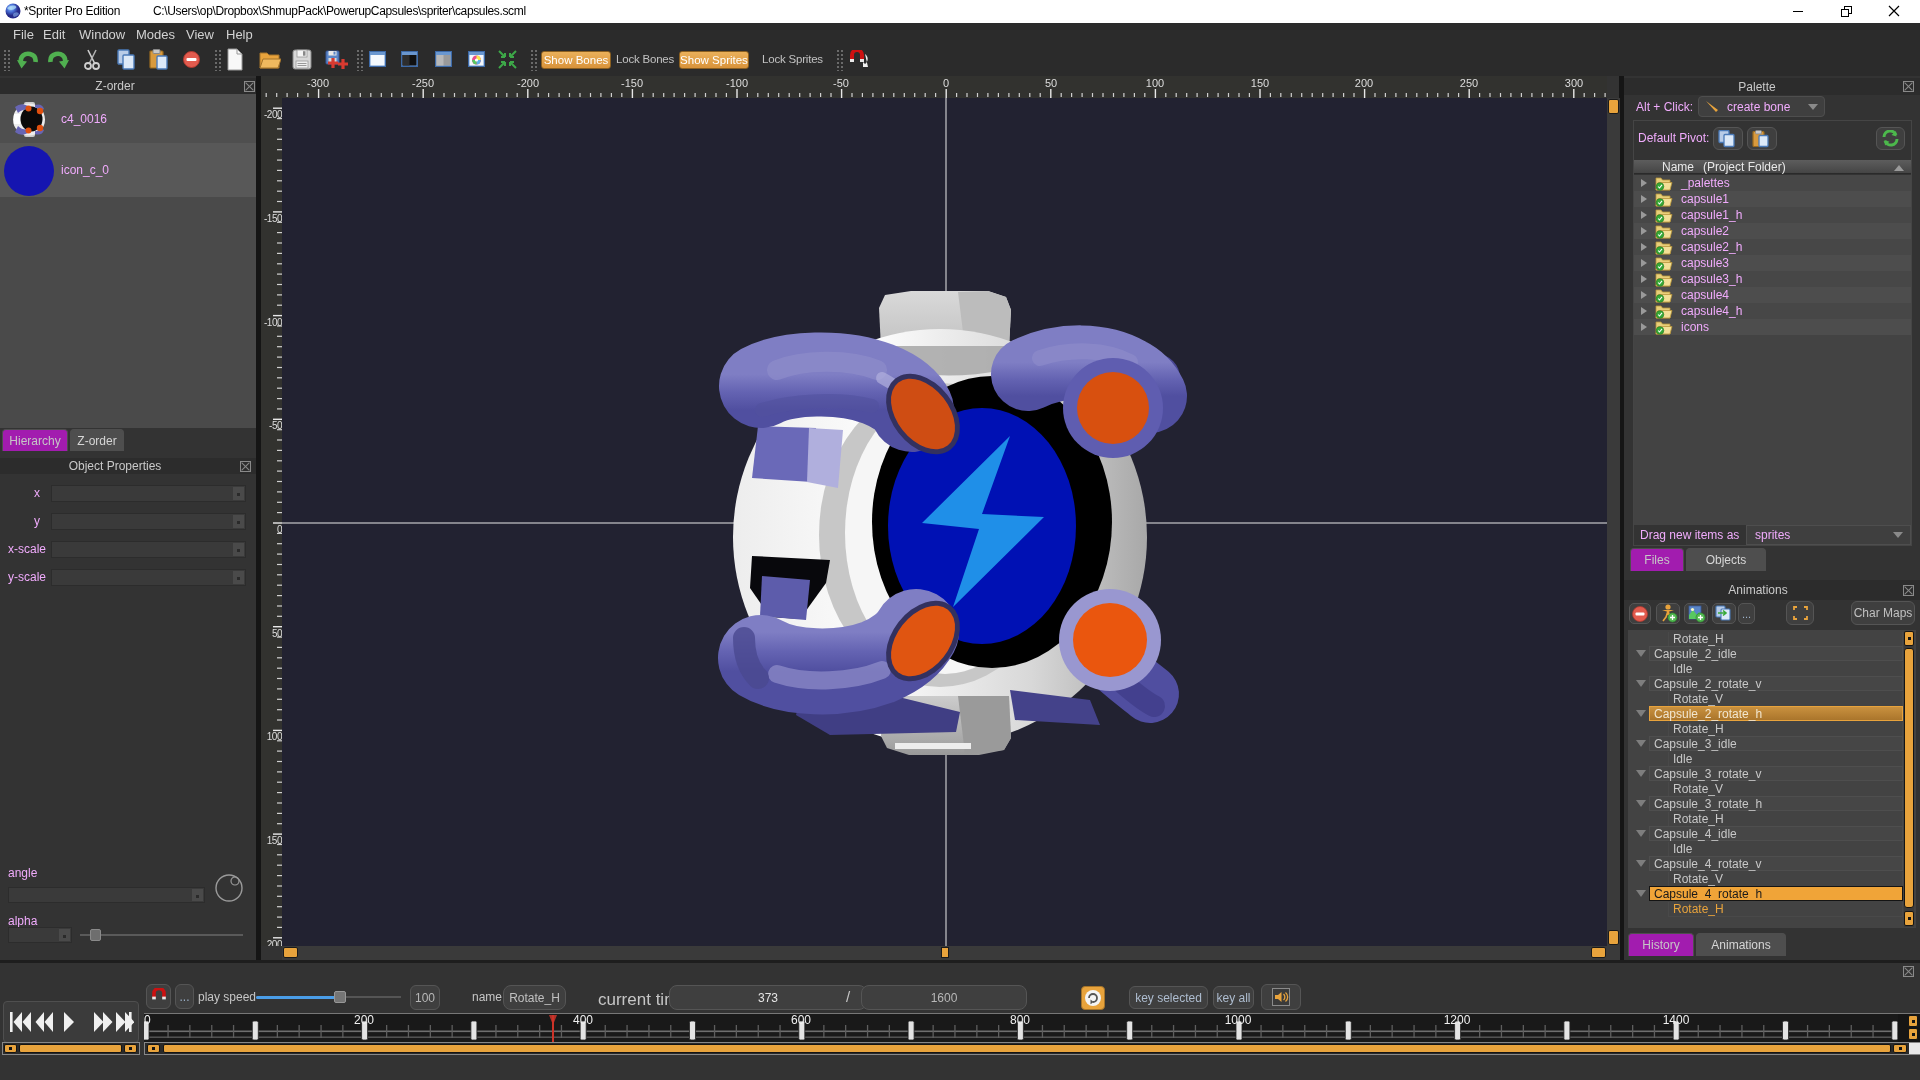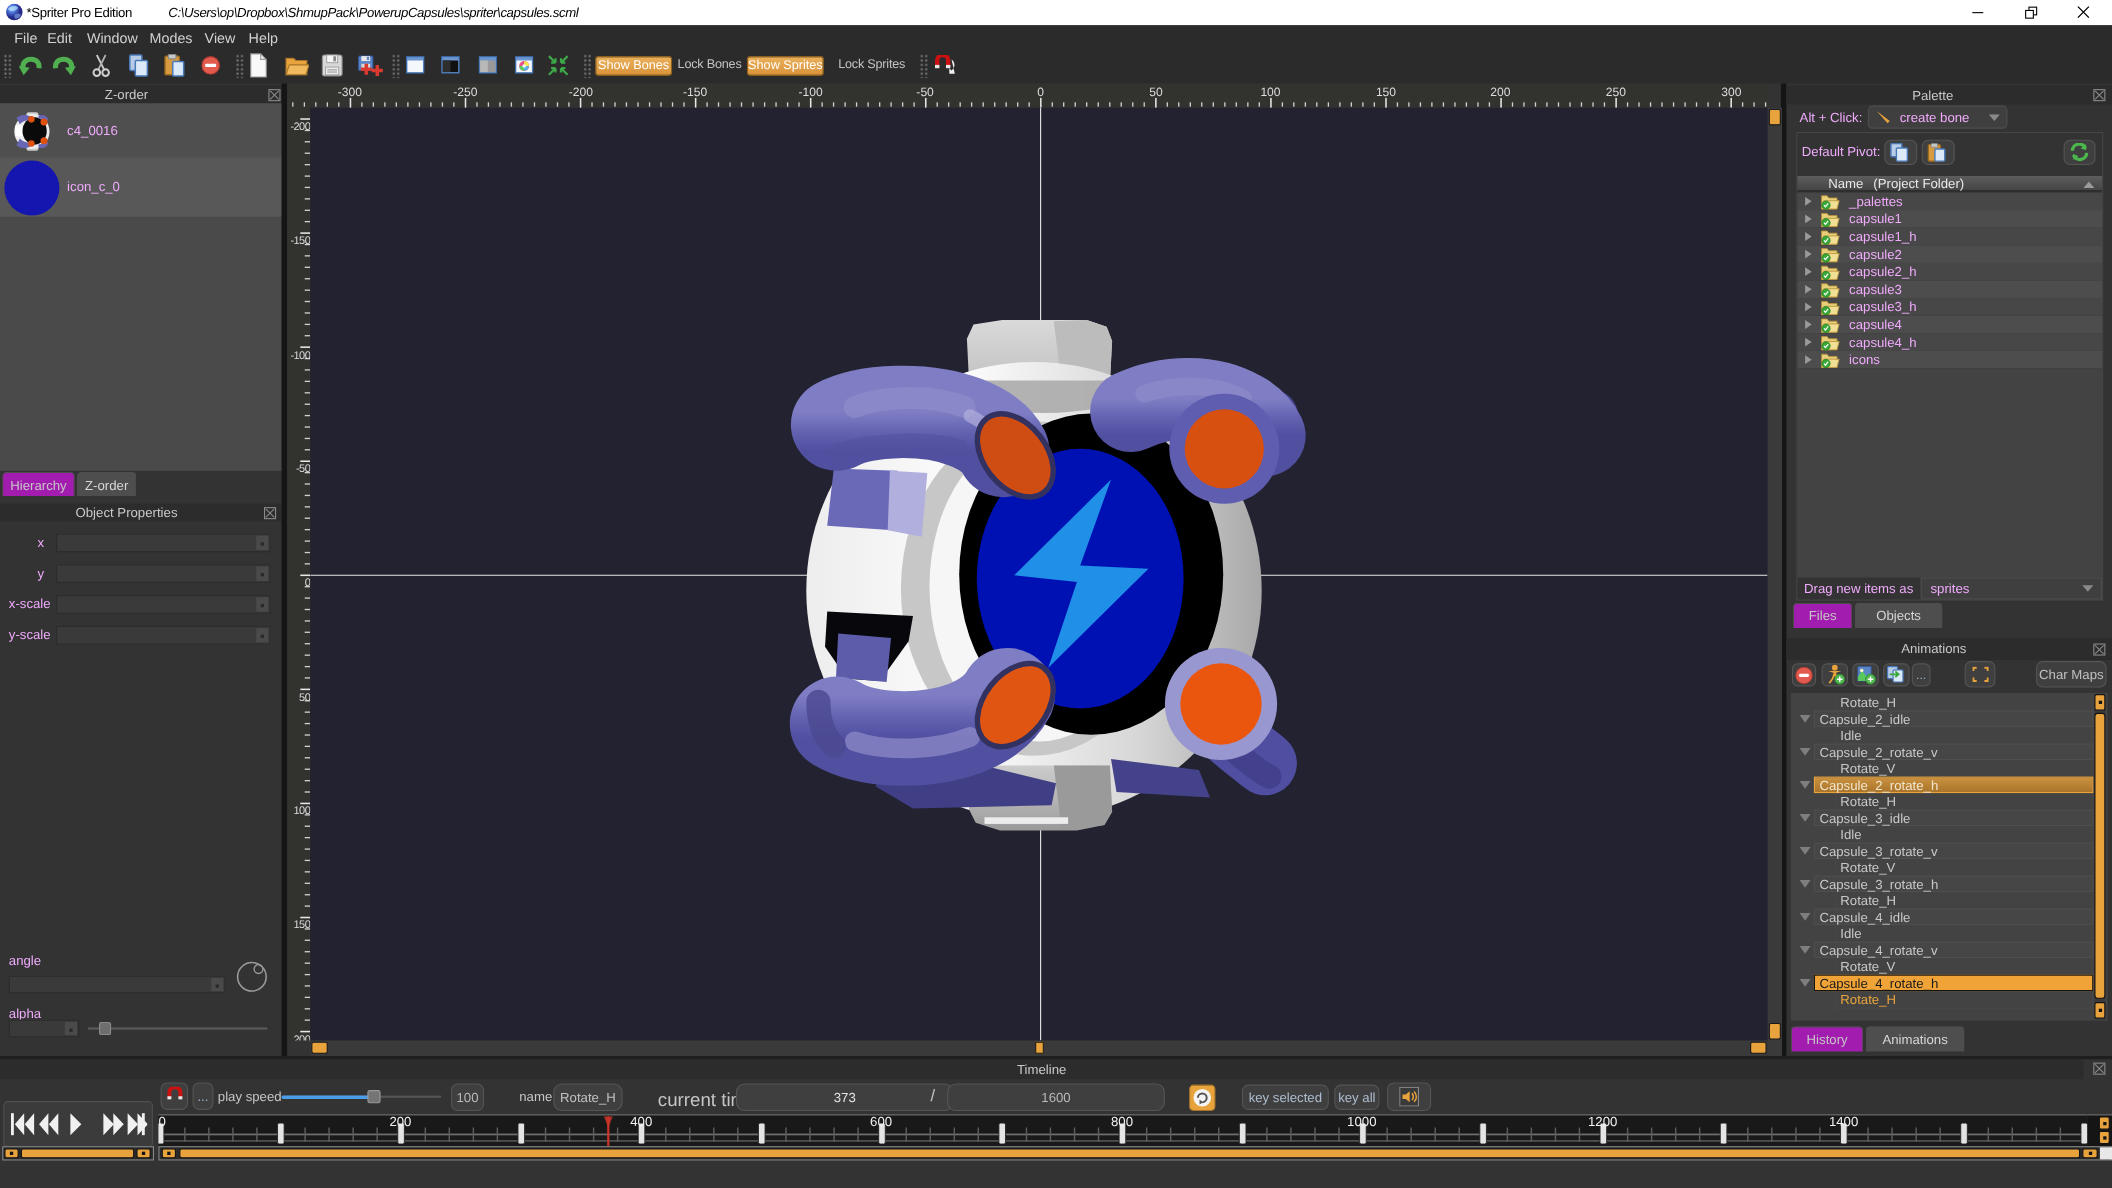--- a/index.html
+++ b/index.html
@@ -42,21 +42,21 @@
           <stop offset="0" stop-color="#9fc8f8"></stop>
           <stop offset="0.5" stop-color="#4a72d8"></stop>
           <stop offset="1" stop-color="#252a88"></stop>
         </radialGradient>
       </defs>
     <circle cx="8" cy="8" r="7.5" fill="url(#glb)"></circle>
     <path d="M2 5 Q5 2 9 2.5 Q12 3 11 5 Q9 7 6 7 Q3 7 2 5Z" fill="#b8e4f8" opacity="0.7"></path>
     <path d="M9 10 Q13 8 14 11 Q12 14 9 14 Q7 12 9 10Z" fill="#8ab4ee" opacity="0.6"></path>
   </svg>
   <div class="abs" style="left:24px;top:4px;font-size:12px;letter-spacing:-0.3px;color:#000;">*Spriter Pro Edition</div>
-  <div class="abs" style="left:153px;top:4px;font-size:12px;letter-spacing:-0.35px;color:#000;font-style:italic;">C:\Users\op\Dropbox\ShmupPack\PowerupCapsules\spriter\capsules.scml</div>
+  <div class="abs" style="left:153px;top:4px;font-size:12px;letter-spacing:-0.35px;color:#000;">C:\Users\op\Dropbox\ShmupPack\PowerupCapsules\spriter\capsules.scml</div>
   <div class="abs" style="left:1793px;top:11px;width:10px;height:1px;background:#000;"></div>
   <div class="abs" style="left:1844px;top:6px;width:8px;height:8px;border:1px solid #000;background:#fff;"></div>
   <div class="abs" style="left:1841px;top:9px;width:8px;height:8px;border:1px solid #000;background:#fff;"></div>
   <svg class="abs" style="left:1888px;top:5px" width="12" height="12">
       <path d="M1 1 L11 11 M11 1 L1 11" stroke="#000" stroke-width="1.2"></path>
     </svg>
 
   <div class="abs" style="left:0;top:23px;width:1920px;height:53px;background:#2b2b2b;"></div>
   <div class="abs" style="left:13px;top:27px;font-size:13px;color:#d2d2d2;">File</div>
   <div class="abs" style="left:43px;top:27px;font-size:13px;color:#d2d2d2;">Edit</div>
@@ -769,21 +769,20 @@
   <div class="abs" style="left:1904px;top:631px;width:10px;height:296px;background:#3a3a3a;"></div>
   <div class="abs" style="left:1904px;top:631px;width:10px;height:15px;background:#e8a33c;border:1px solid #141414;border-radius:2px;"></div>
   <div class="abs" style="left:1907.5px;top:636.5px;width:3px;height:3px;background:#141414;"></div>
   <div class="abs" style="left:1904px;top:648px;width:10px;height:260px;background:#e8a33c;border:1px solid #141414;border-radius:3px;"></div>
   <div class="abs" style="left:1904px;top:911px;width:10px;height:15px;background:#e8a33c;border:1px solid #141414;border-radius:2px;"></div>
   <div class="abs" style="left:1907.5px;top:916.5px;width:3px;height:3px;background:#141414;"></div>
   <div class="tab" style="left:1628px;top:933px;width:66px;height:23px;">History</div>
   <div class="tab sel" style="left:1696px;top:933px;width:90px;height:23px;">Animations</div>
 
   <div class="abs" style="left:0;top:960px;width:1920px;height:3px;background:#1e1e1e;"></div>
-  <div class="panel-title" style="left:0;top:963px;width:1894px;height:18px;">Timeline</div>
   <div class="closex" style="left:1903px;top:966px;"></div>
   <div class="abs" style="left:3px;top:1001px;width:136px;height:42px;background:#3b3b3b;border:1px solid #4f4f4f;border-radius:4px;"></div>
   <svg class="abs" style="left:8px;top:1010px" width="126" height="24" viewBox="0 0 126 24">
   <g fill="#f0f0f0">
         <rect x="2" y="2" width="2.6" height="20"></rect>
         <path d="M14 2 L14 22 L5.5 12 Z"></path>
         <path d="M23 2 L23 22 L14.5 12 Z"></path>
   <path d="M36 2 L36 22 L27.5 12 Z"></path>
         <path d="M45 2 L45 22 L36.5 12 Z"></path>
   <path d="M56 2 L56 22 L66 12 Z"></path>
@@ -804,21 +803,21 @@
   <div class="abs" style="left:198px;top:990px;font-size:12px;color:#c6c6c6;">play speed</div>
   <div class="abs" style="left:256px;top:996px;width:145px;height:2px;background:#555;"></div>
   <div class="abs" style="left:256px;top:995.5px;width:80px;height:3px;background:#4a9de8;border-radius:2px;"></div>
   <div class="abs" style="left:334px;top:991px;width:12px;height:12px;background:#757575;border:1px solid #989898;border-radius:2px;"></div>
   <div class="btn" style="left:410px;top:985px;width:30px;height:25px;color:#b8b8b8;">100</div>
   <div class="abs" style="left:472px;top:990px;font-size:12px;color:#c6c6c6;">name</div>
   <div class="btn" style="left:503px;top:985px;width:63px;height:25px;border-radius:8px;">Rotate_H</div>
   <div class="abs" style="left:598px;top:990px;font-size:17px;color:#c6c6c6;">current time:</div>
   <div class="btn" style="left:669px;top:985px;width:198px;height:25px;border-radius:8px;color:#e5e5e5;">373</div>
   <div class="abs" style="left:846px;top:988px;font-size:15px;color:#c6c6c6;">/</div>
-  <div class="btn" style="left:861px;top:985px;width:198px;height:25px;border-radius:8px;color:#b8b8b8;">1600</div>
+  <div class="btn" style="left:861px;top:985px;width:166px;height:25px;border-radius:8px;color:#b8b8b8;">1600</div>
   <div class="obtn" style="left:1081px;top:986px;width:24px;height:24px;"></div>
   <svg class="abs" style="left:1084px;top:989px" width="18" height="18" viewBox="0 0 18 18">
   <circle cx="9" cy="9" r="8" fill="#f4f4f4"></circle>
   <path d="M5 9 A4 4 0 1 1 9 13" fill="none" stroke="#555" stroke-width="1.8"></path>
   <path d="M6.5 10.5 L9.7 13 L6.5 15.2 Z" fill="#555"></path>
 </svg>
   <div class="btn" style="left:1129px;top:986px;width:79px;height:23px;color:#aebdd0;">key selected</div>
   <div class="btn" style="left:1213px;top:986px;width:41px;height:23px;color:#aebdd0;">key all</div>
   <div class="btn" style="left:1261px;top:984px;width:40px;height:26px;"></div>
   <svg class="abs" style="left:1272px;top:988px" width="18" height="18" viewBox="0 0 18 18">

